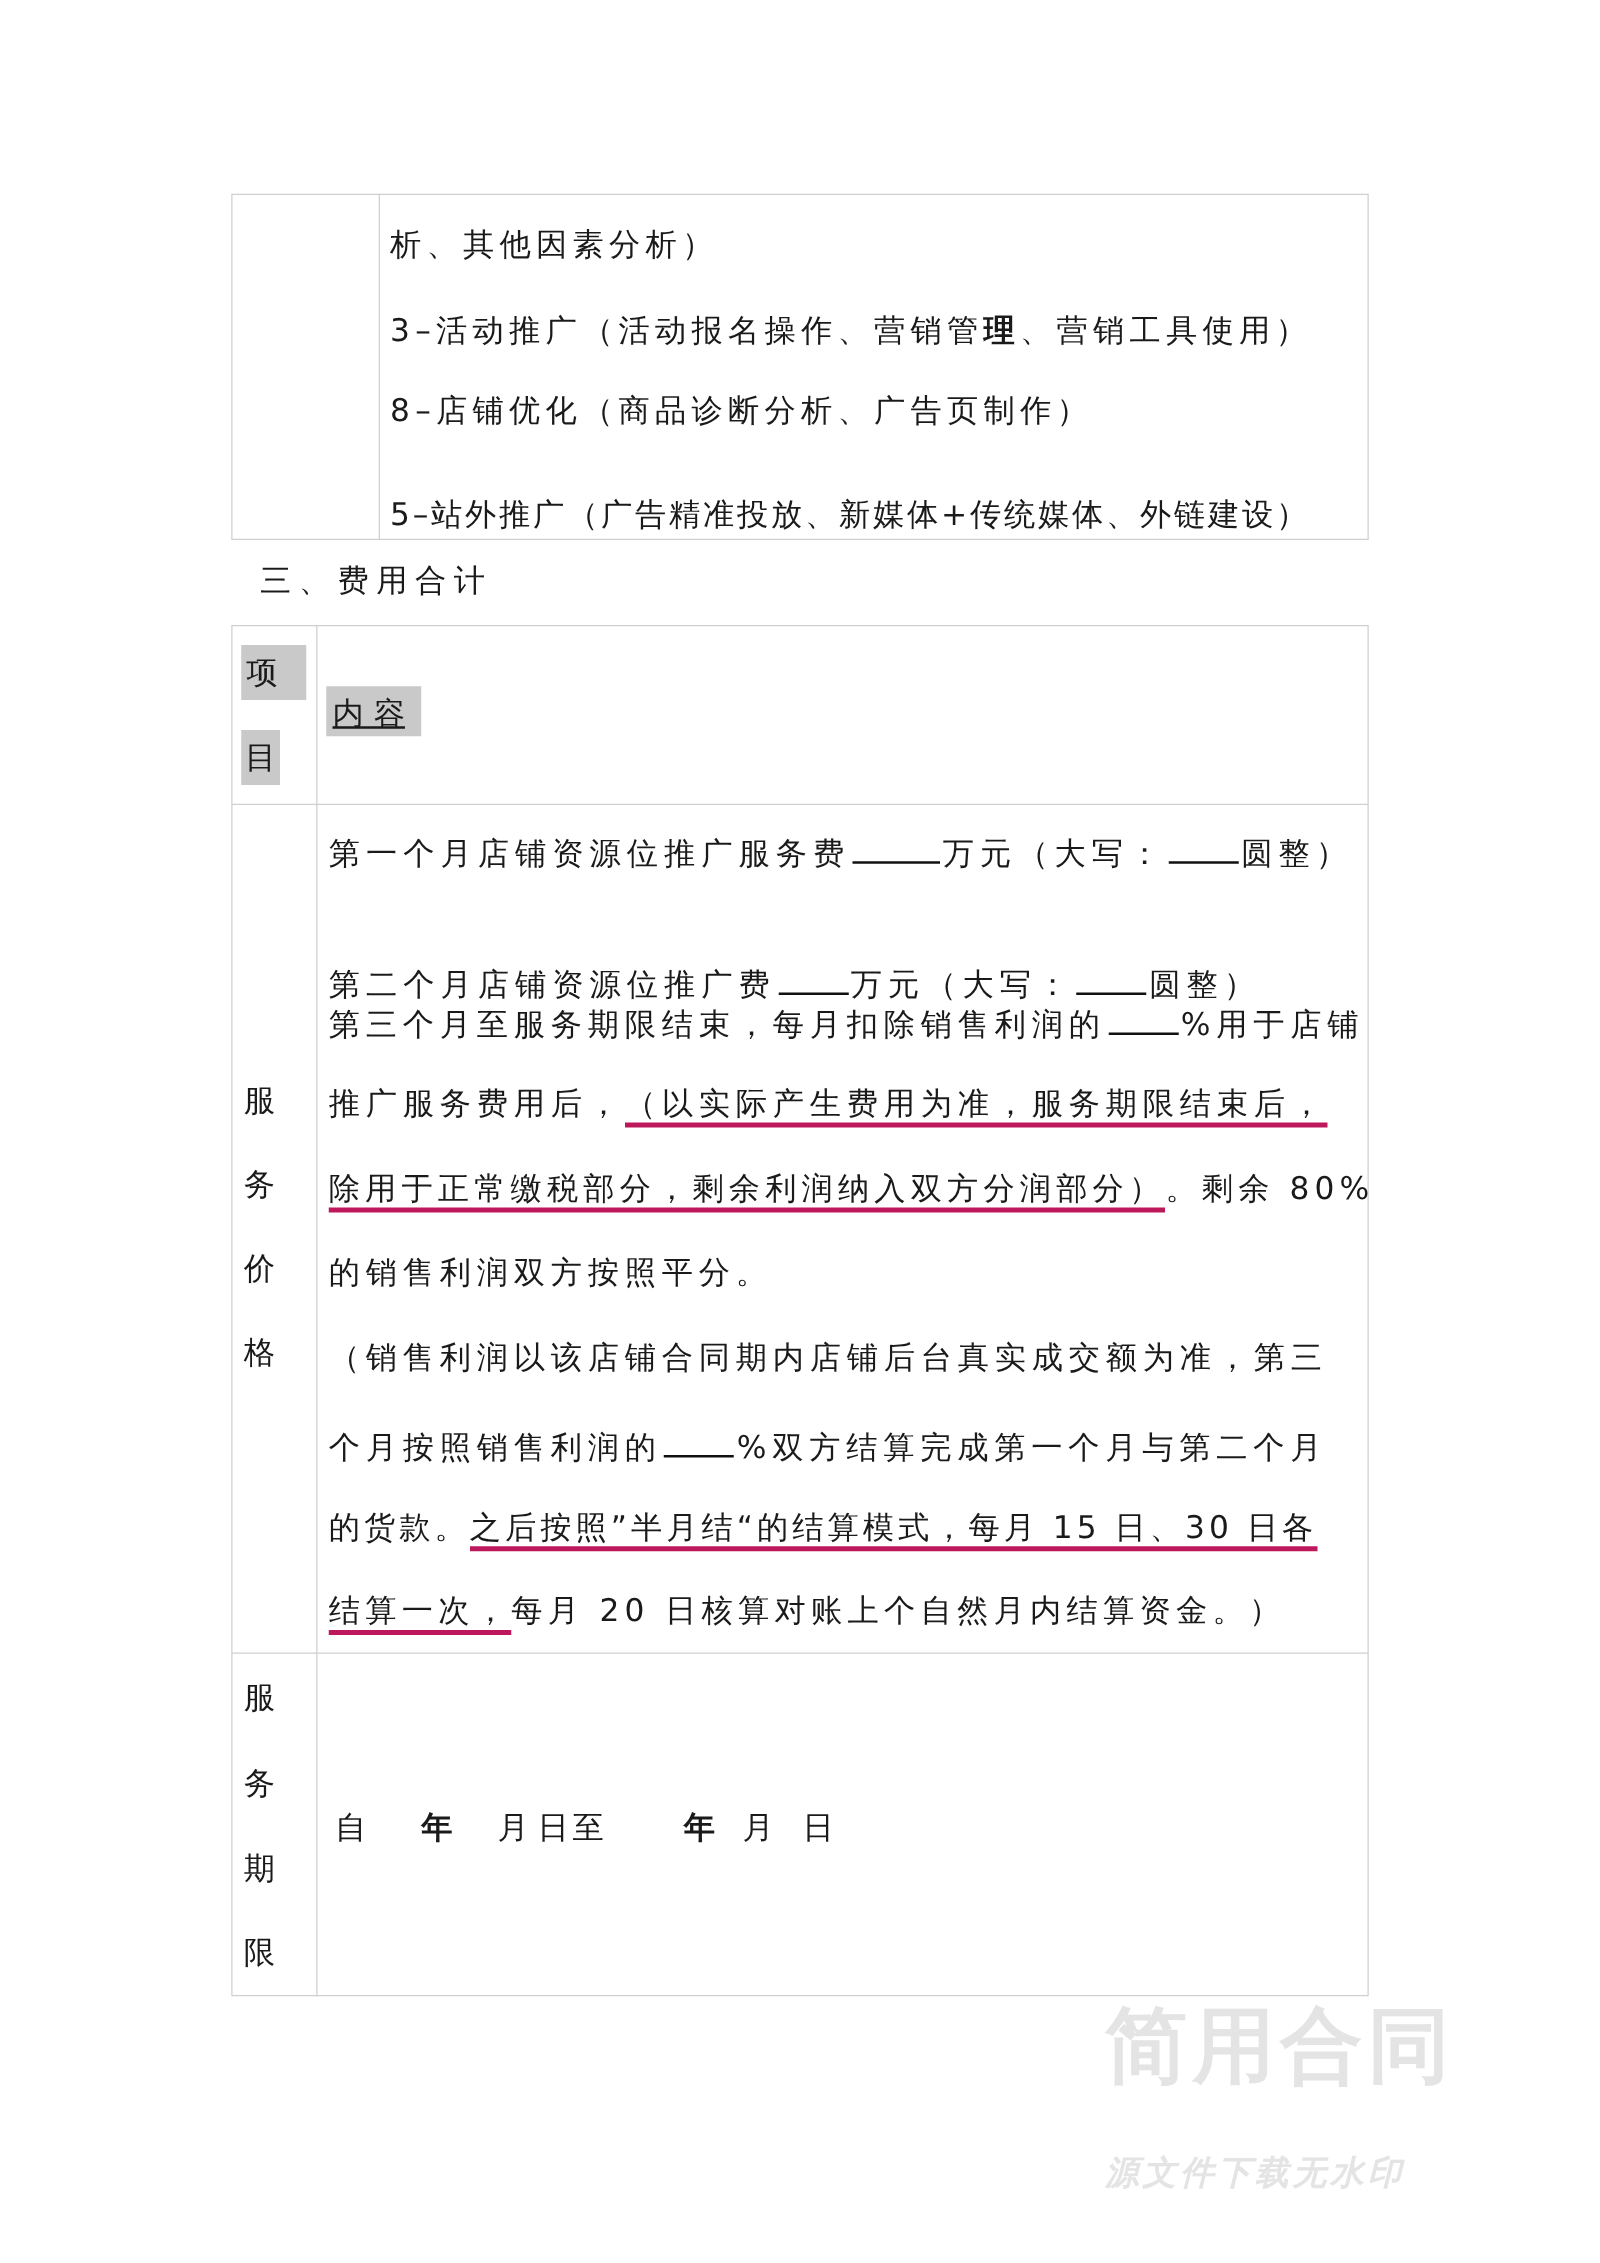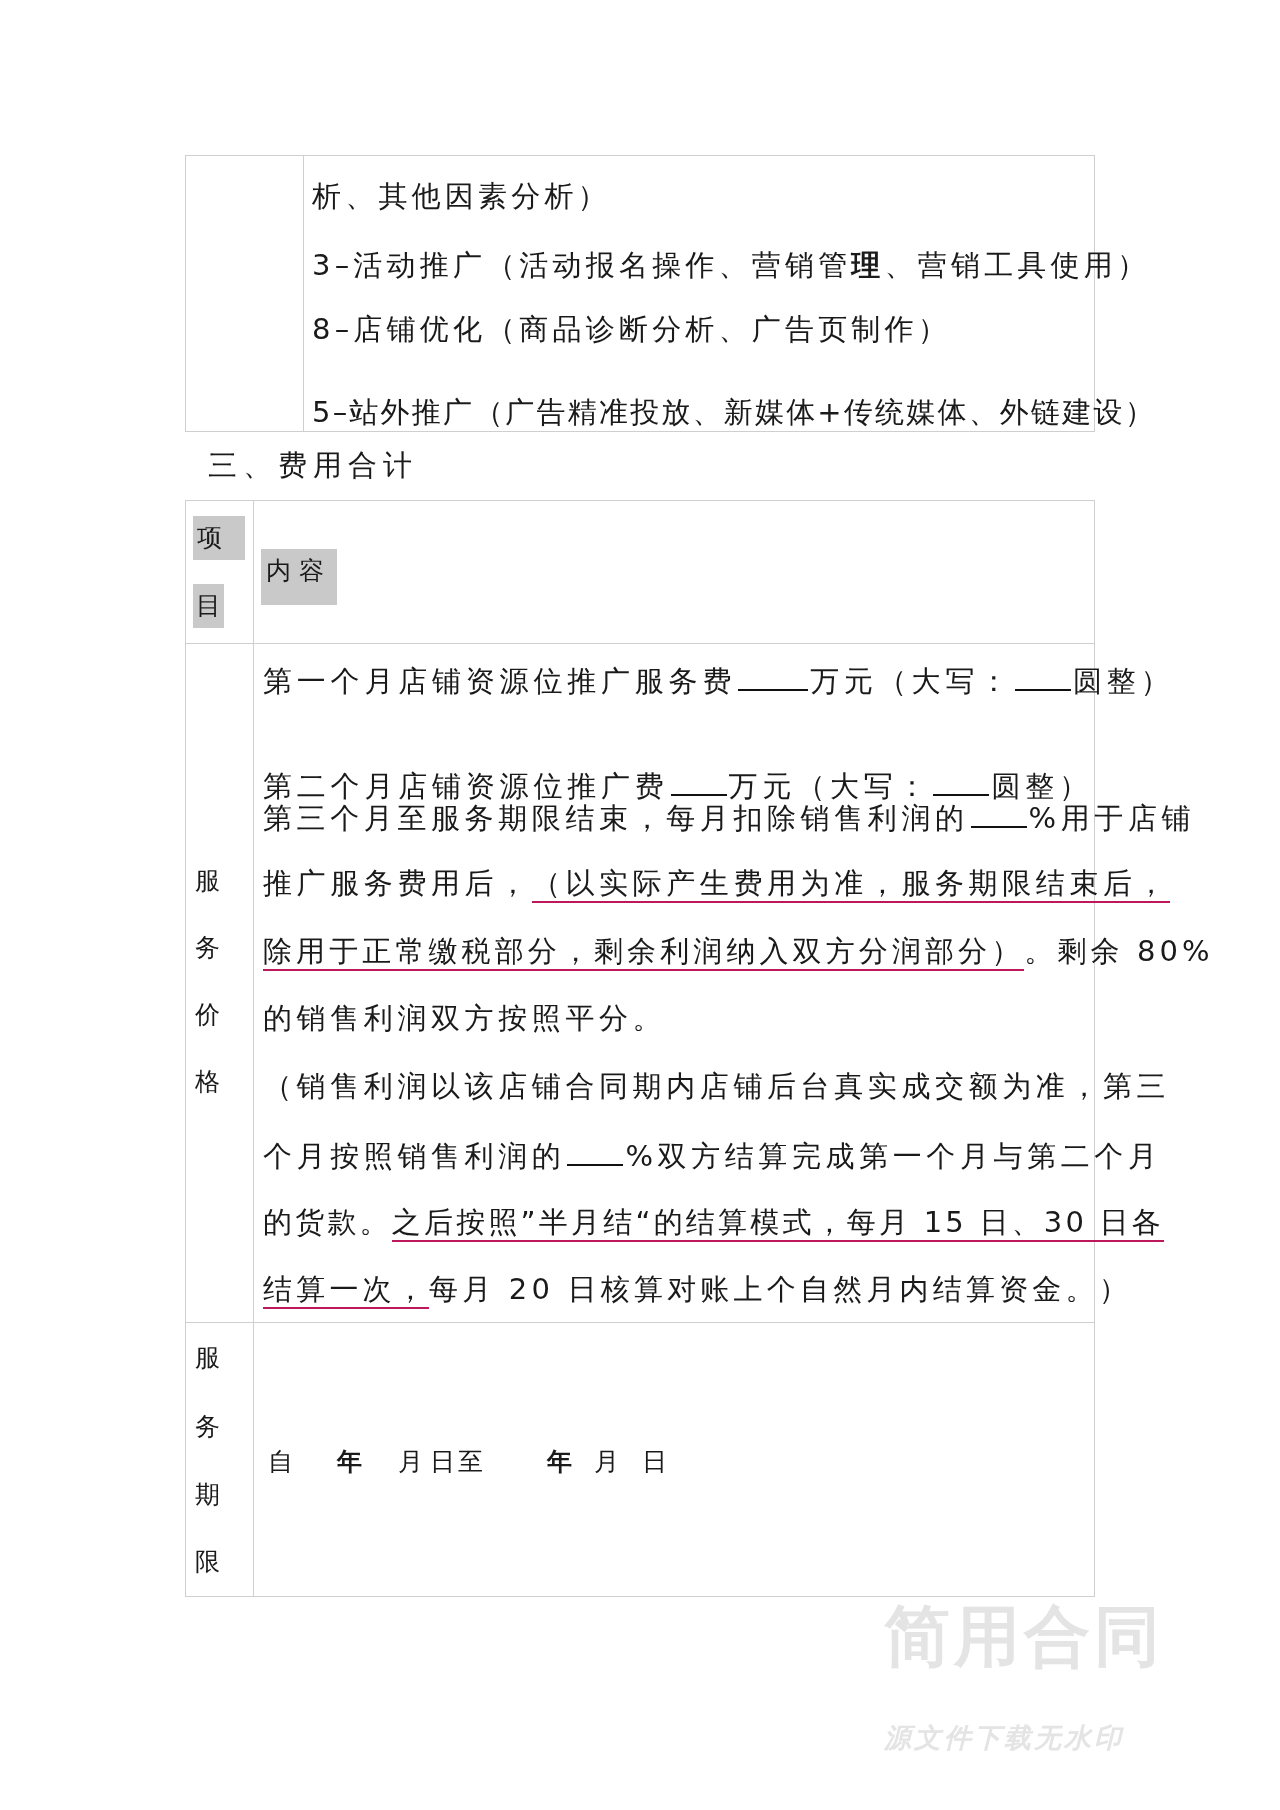--- a/index.html
+++ b/index.html
@@ -1,25 +1,25 @@
 <!DOCTYPE html>
 <html><head>
 <meta charset="utf-8">
 <style>
   html, body { margin: 0; padding: 0; background: #ffffff; }
   body { width: 1280px; height: 1810px; position: relative; overflow: hidden;
          font-family: "DejaVu Sans", "Liberation Sans", sans-serif; color: #1a1a1a; }
   .tbl { position: absolute; border: 1.5px solid #cfcfcf; box-sizing: border-box; }
   .vline { position: absolute; width: 0; border-left: 1.5px solid #cfcfcf; }
   .hline { position: absolute; height: 0; border-top: 1.5px solid #cfcfcf; }
-  .line { position: absolute; white-space: nowrap; font-size: 29px; line-height: 32px;
+  .line { position: absolute; white-space: nowrap; font-size: 25px; line-height: 32px;
           letter-spacing: 5px; }
   .t1 { letter-spacing: 4.2px; }
   .blank { display: inline-block; border-bottom: 2px solid #111; height: 26px; vertical-align: baseline; margin: 0 2px; }
-  .ul { border-bottom: 2px solid #be185d; padding-bottom: 1px; margin-top: 28px; }
+  .ul { border-bottom: 4px solid #be185d; padding-bottom: 1px; margin-top: 28px; }
   .hl { background: #c9c9c9; }
   .bold { font-weight: bold; }
   .label { position: absolute; font-size: 25px; line-height: 32px; }
   .wm1 { position: absolute; left: 884px; top: 1592px; font-size: 66px; font-weight: bold; 
          color: #e4e4e4; letter-spacing: 4px; white-space: nowrap; }
   .wm2 { position: absolute; left: 884px; top: 1720px; font-size: 27px; font-weight: bold; font-style: italic;
          color: #e4e4e4; letter-spacing: 3px; white-space: nowrap; }
 </style>
 </head>
 <body>
@@ -34,21 +34,21 @@
 
 <div class="line" style="left:208px; top:449px; letter-spacing:6px;">三、费用合计</div>
 
 <div class="tbl" style="left:185px; top:500px; width:910px; height:1097px;"></div>
 <div class="vline" style="left:253px; top:500px; height:1097px;"></div>
 <div class="hline" style="left:185px; top:643px; width:910px;"></div>
 <div class="hline" style="left:185px; top:1322px; width:910px;"></div>
 
 <div class="label hl" style="left:193px; top:516px; width:52px; height:44px; line-height:44px; padding-left:4px; box-sizing:border-box;">项</div>
 <div class="label hl" style="left:193px; top:584px; width:31px; height:44px; line-height:44px; padding-left:3px; box-sizing:border-box;">目</div>
-<div class="label hl" style="left:261px; top:549px; width:76px; height:56px; line-height:44px; padding-left:5px; box-sizing:border-box; white-space:pre;">内 容</div>
+<div class="label hl" style="left:261px; top:549px; width:76px; height:40px; line-height:44px; padding-left:5px; box-sizing:border-box; white-space:pre;text-decoration:underline;">内 容</div>
 
 <div class="label" style="left:195px; top:865px;">服</div>
 <div class="label" style="left:195px; top:932px;">务</div>
 <div class="label" style="left:195px; top:999px;">价</div>
 <div class="label" style="left:195px; top:1066px;">格</div>
 
 <div class="line" style="left:263px; top:663px; letter-spacing:4.8px;">
   <span>第一个月店铺资源位推广服务费</span><span class="blank" style="width:70px;"></span><span>万元（大写：</span><span class="blank" style="width:56px;"></span><span>圆整）</span>
 </div>
 <div class="line" style="left:263px; top:732px; letter-spacing:4.8px;margin-top:36px;">

